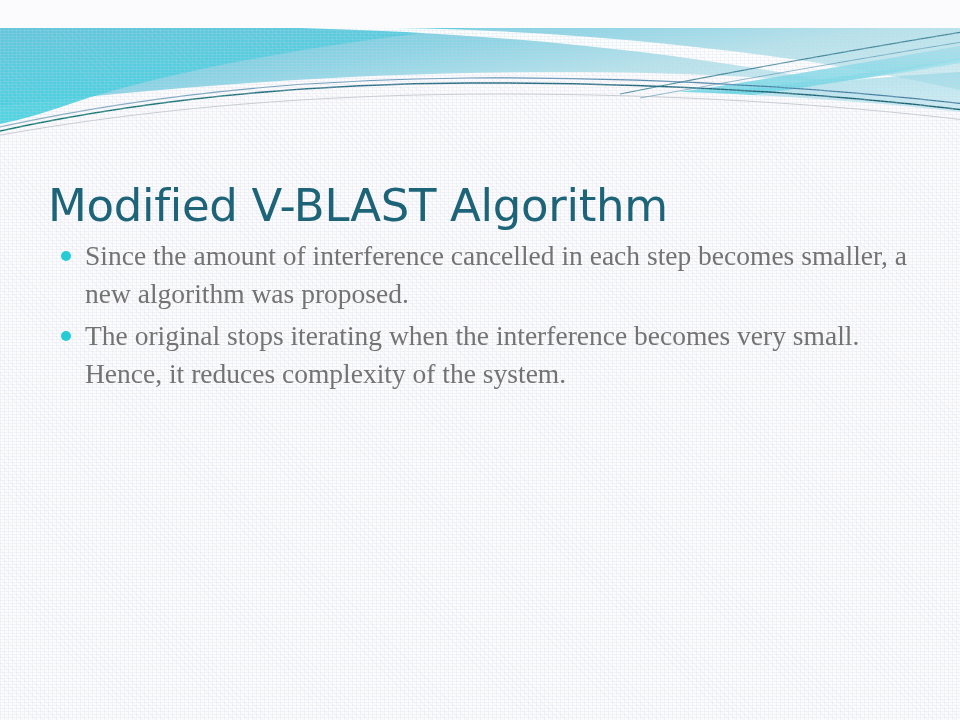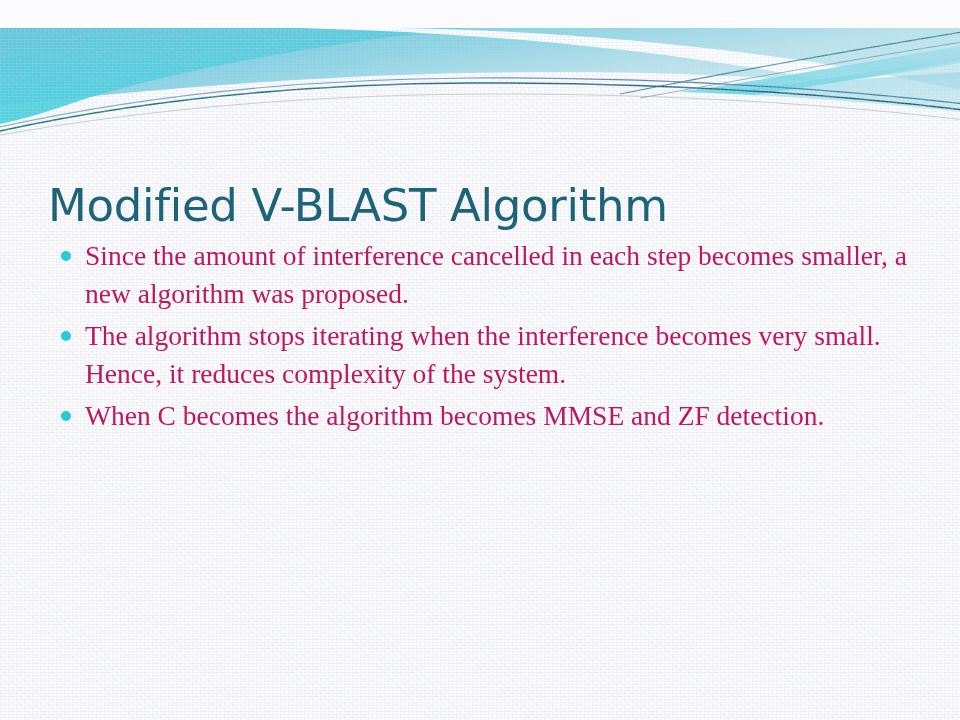--- a/index.html
+++ b/index.html
@@ -67,21 +67,21 @@
     z-index: 6;
     list-style: none;
     margin: 0;
     padding: 0;
   }
 
   .bullet-item {
     position: relative;
     padding-left: 33px;
     margin: 0 0 4px 0;
-    color: #be185d;
+    color: #737373;
     font-family: "Liberation Serif", serif;
     font-size: 27.5px;
     line-height: 1.385;
     text-rendering: optimizeLegibility;
   }
 
   .bullet-dot {
     position: absolute;
     left: 9px;
     top: 14px;
@@ -167,21 +167,17 @@
 
   <h1 id="title">Modified V-BLAST Algorithm</h1>
 
   <ul id="body-list">
     <li class="bullet-item">
       <span class="bullet-dot"></span>
       <span>Since the amount of interference cancelled in each step becomes smaller, a new algorithm was proposed.</span>
     </li>
     <li class="bullet-item">
       <span class="bullet-dot"></span>
-      <span>The algorithm stops iterating when the interference becomes very small. Hence, it reduces complexity of the system.</span>
-    </li>
-    <li class="bullet-item">
-      <span class="bullet-dot"></span>
-      <span>When C becomes the algorithm becomes MMSE and ZF detection.</span>
+      <span>The original stops iterating when the interference becomes very small. Hence, it reduces complexity of the system.</span>
     </li>
   </ul>
 
 </div>
 
 </body></html>

